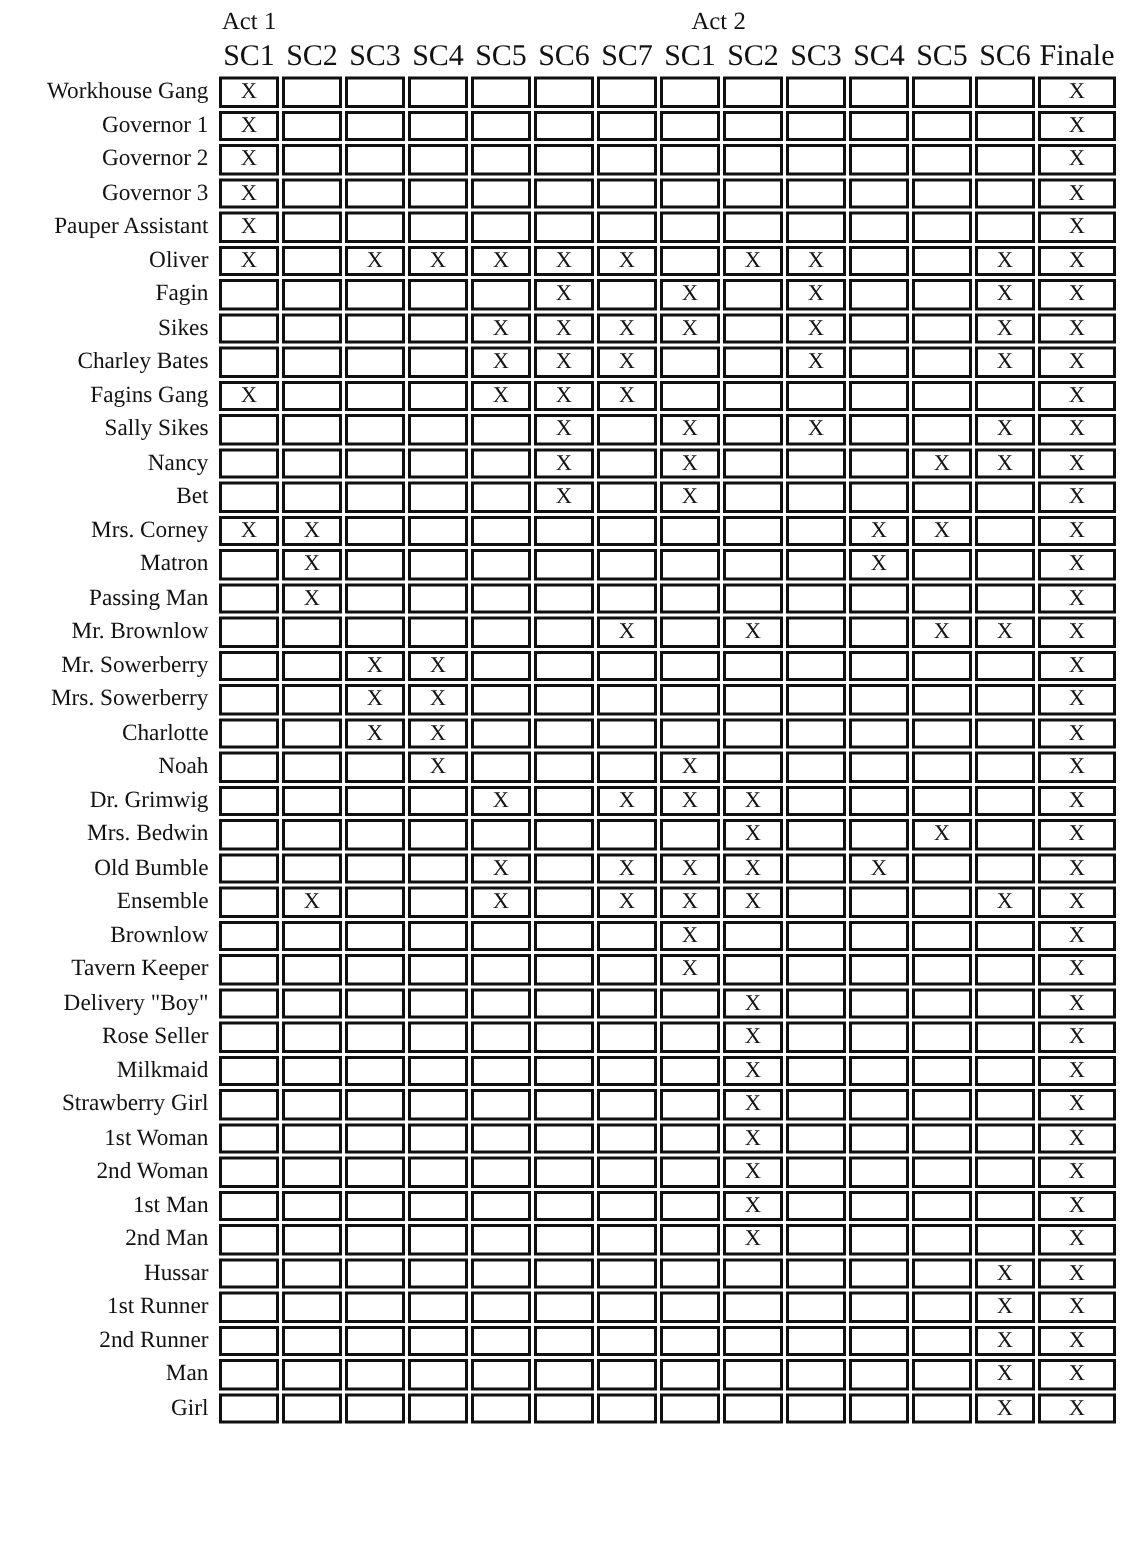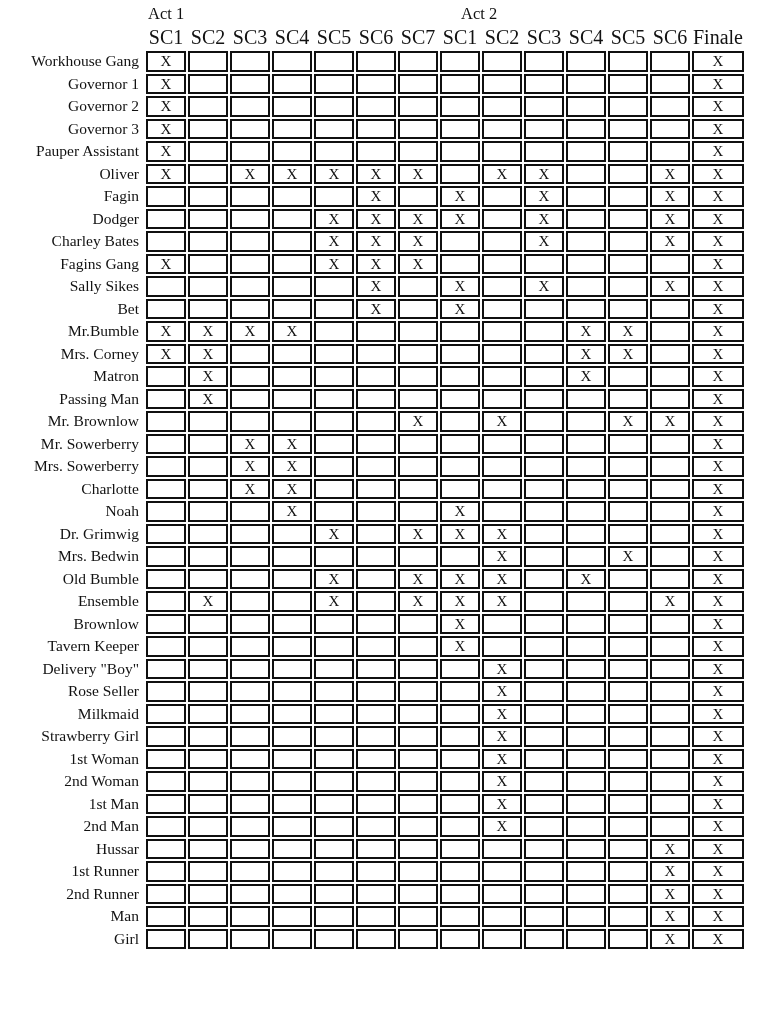--- a/index.html
+++ b/index.html
@@ -220,21 +220,21 @@
           <td class="cell"></td>
           <td class="cell">X</td>
           <td class="cell"></td>
           <td class="cell">X</td>
           <td class="cell"></td>
           <td class="cell"></td>
           <td class="cell">X</td>
           <td class="cell">X</td>
         </tr>
         <tr>
-          <td class="lbl">Dodger</td>
+          <td class="lbl">Sikes</td>
           <td class="cell"></td>
           <td class="cell"></td>
           <td class="cell"></td>
           <td class="cell"></td>
           <td class="cell">X</td>
           <td class="cell">X</td>
           <td class="cell">X</td>
           <td class="cell">X</td>
           <td class="cell"></td>
           <td class="cell">X</td>
@@ -288,50 +288,50 @@
           <td class="cell"></td>
           <td class="cell">X</td>
           <td class="cell"></td>
           <td class="cell">X</td>
           <td class="cell"></td>
           <td class="cell"></td>
           <td class="cell">X</td>
           <td class="cell">X</td>
         </tr>
         <tr>
+          <td class="lbl">Nancy</td>
+          <td class="cell"></td>
+          <td class="cell"></td>
+          <td class="cell"></td>
+          <td class="cell"></td>
+          <td class="cell"></td>
+          <td class="cell">X</td>
+          <td class="cell"></td>
+          <td class="cell">X</td>
+          <td class="cell"></td>
+          <td class="cell"></td>
+          <td class="cell"></td>
+          <td class="cell">X</td>
+          <td class="cell">X</td>
+          <td class="cell">X</td>
+        </tr>
+        <tr>
           <td class="lbl">Bet</td>
           <td class="cell"></td>
           <td class="cell"></td>
           <td class="cell"></td>
           <td class="cell"></td>
           <td class="cell"></td>
           <td class="cell">X</td>
           <td class="cell"></td>
           <td class="cell">X</td>
           <td class="cell"></td>
           <td class="cell"></td>
           <td class="cell"></td>
           <td class="cell"></td>
-          <td class="cell"></td>
-          <td class="cell">X</td>
-        </tr>
-        <tr>
-          <td class="lbl">Mr.Bumble</td>
-          <td class="cell">X</td>
-          <td class="cell">X</td>
-          <td class="cell">X</td>
-          <td class="cell">X</td>
-          <td class="cell"></td>
-          <td class="cell"></td>
-          <td class="cell"></td>
-          <td class="cell"></td>
-          <td class="cell"></td>
-          <td class="cell"></td>
-          <td class="cell">X</td>
-          <td class="cell">X</td>
           <td class="cell"></td>
           <td class="cell">X</td>
         </tr>
         <tr>
           <td class="lbl">Mrs. Corney</td>
           <td class="cell">X</td>
           <td class="cell">X</td>
           <td class="cell"></td>
           <td class="cell"></td>
           <td class="cell"></td>

